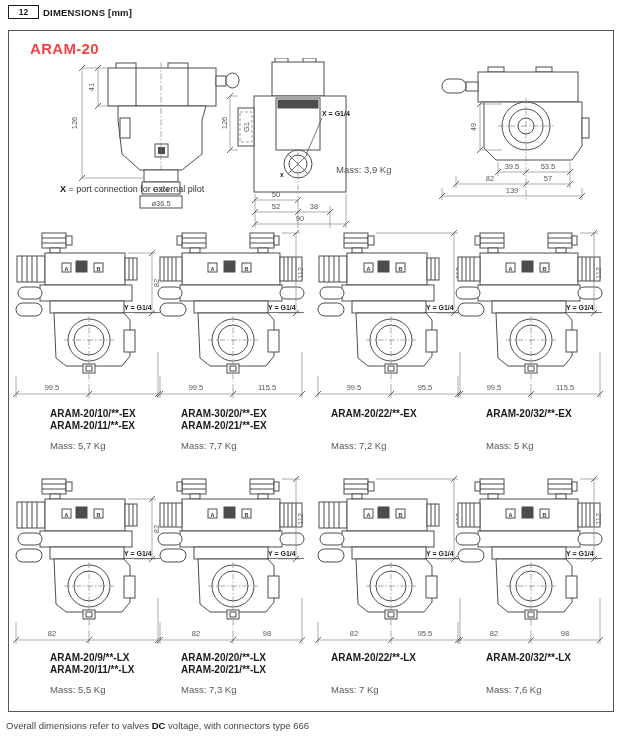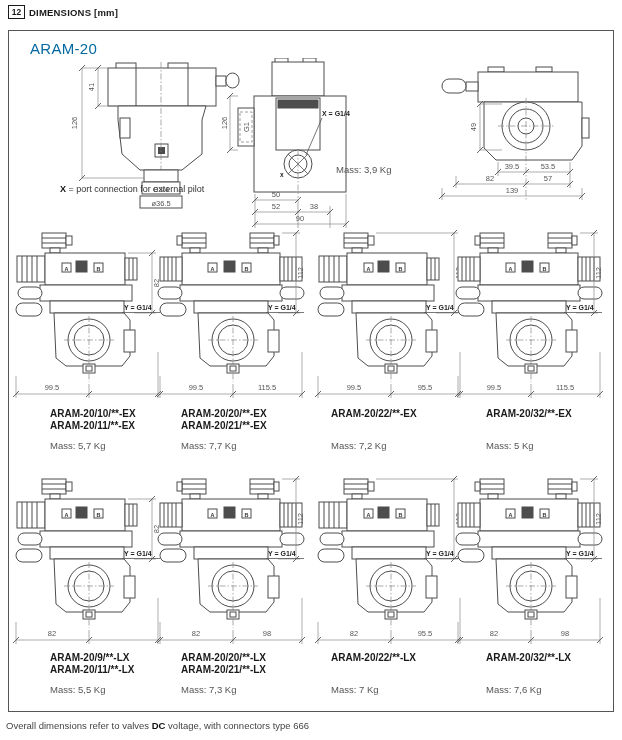--- a/index.html
+++ b/index.html
@@ -4,26 +4,26 @@
 <style>
   * { margin:0; padding:0; box-sizing:border-box; }
   html,body { background:#fff; }
   body {
     width:622px; height:740px; position:relative;
     font-family:"Liberation Sans","DejaVu Sans",sans-serif; color:#222;
   }
   .abs { position:absolute; }
   
   .hdr { left:8px; top:5px; display:flex; align-items:center; }
-  .hdr-num { border:1.5px solid #1a1a1a; width:17px; height:14px; font-size:8.5px; font-weight:bold;
+  .hdr-num { border:1.5px solid #1a1a1a; width:31px; height:14px; font-size:8.5px; font-weight:bold;
              display:flex; align-items:center; justify-content:center; color:#1a1a1a; }
   .hdr-title { font-size:9.5px; font-weight:bold; margin-left:4px; letter-spacing:.2px; color:#1a1a1a; }
   
   .box { left:8px; top:30px; width:606px; height:682px; border:1.5px solid #555; background:#fff; }
-  .title { left:30px; top:40px; font-size:15px; font-weight:normal; color:#0369a1; letter-spacing:.3px; }
+  .title { left:30px; top:40px; font-size:15px; font-weight:bold; color:#ef4444; letter-spacing:.3px; }
   .notes { left:60px; top:183px; font-size:9px; color:#333; line-height:13px;text-align:center; }
   .notes b { color:#111; }
   .mass-b { font-size:9.5px; color:#555; }
   .label-block { width:135px; }
   .model-line { font-size:10px; font-weight:bold; color:#1a1a1a; line-height:12px; min-height:12px; white-space:nowrap; }
   .mass { font-size:9.5px; color:#555; margin-top:8px; }
   .footer { left:6px; top:720px; font-size:9.5px; color:#444; }
   .footer b { color:#111;margin-top:44px; }
   
   svg rect, svg path, svg circle { fill:#fff; stroke:#4d4d4d; stroke-width:1; }
@@ -379,21 +379,21 @@
     <text class="dimtext" x="111" y="160" text-anchor="middle">115.5</text>
   </g>
 </svg>
 
 <div class="abs label-block" style="left:50px;top:408px">
   <div class="model-line">ARAM-20/10/**-EX</div>
   <div class="model-line">ARAM-20/11/**-EX</div>
   <div class="mass">Mass: 5,7 Kg</div>
 </div>
 <div class="abs label-block" style="left:181px;top:408px">
-  <div class="model-line">ARAM-20/20/**-EX</div>
+  <div class="model-line">ARAM-30/20/**-EX</div>
   <div class="model-line">ARAM-20/21/**-EX</div>
   <div class="mass">Mass: 7,7 Kg</div>
 </div>
 <div class="abs label-block" style="left:331px;top:408px">
   <div class="model-line">ARAM-20/22/**-EX</div>
   <div class="model-line"></div>
   <div class="mass">Mass: 7,2 Kg</div>
 </div>
 <div class="abs label-block" style="left:486px;top:408px">
   <div class="model-line">ARAM-20/32/**-EX</div>

